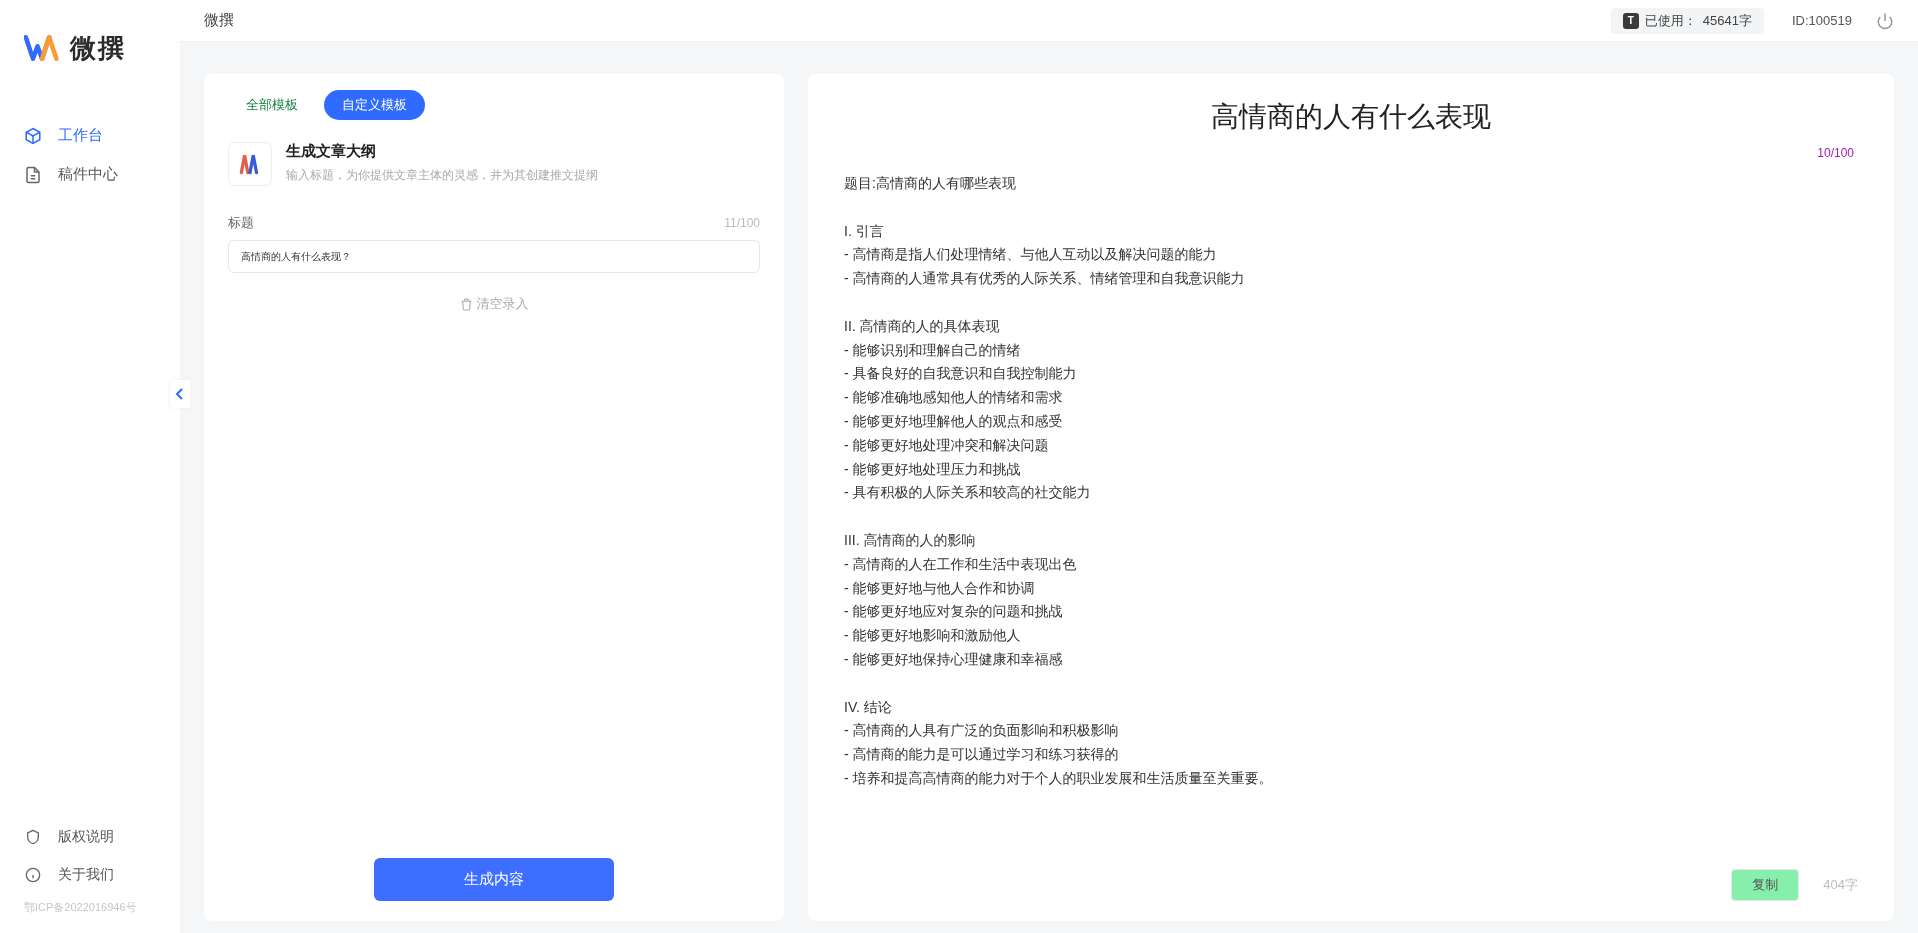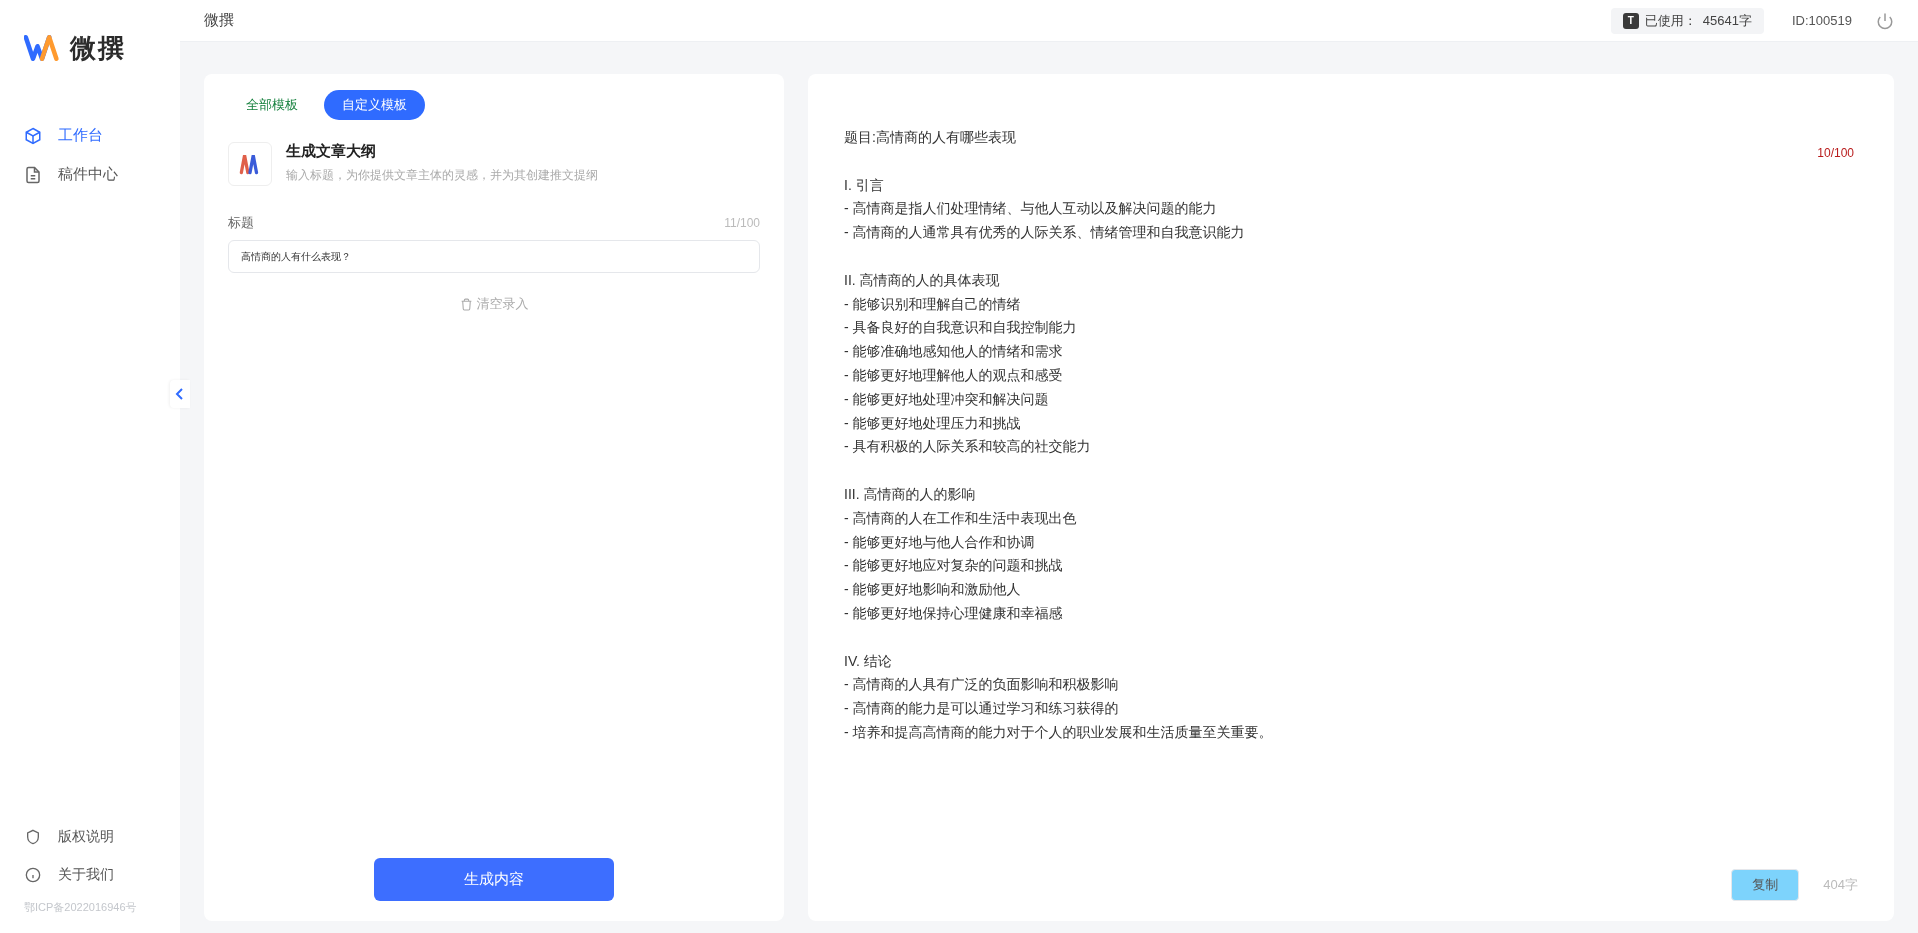--- a/index.html
+++ b/index.html
@@ -48,24 +48,24 @@
 .field-label { font-size: 13px; color: #666; }
 .field-count { font-size: 12px; color: #bbb; }
 .text-input { width: 100%; border: 1px solid #e5e7eb; border-radius: 6px; padding: 10px 12px; font-size: 10px; color: #333; outline: none; }
 .clear-row { text-align: center; margin-top: 22px; }
 .clear-btn { display: inline-flex; align-items: center; gap: 4px; color: #aaa; font-size: 13px; background: none; border: none; cursor: pointer; }
 .left-spacer { flex: 1; }
 .gen-btn { width: 240px; margin: 0 auto; padding: 12px 0; background: #3d6eff; color: #fff; border: none; border-radius: 6px; font-size: 15px; cursor: pointer; display: block; }
 
 
 .doc-title { text-align: center; font-size: 28px; font-weight: 500; color: #222; font-family: "Songti SC", serif; margin-bottom: 8px; }
-.title-count { position: absolute; right: 40px; top: 72px; font-size: 12px; color: #b91c1c; }
+.title-count { position: absolute; right: 40px; top: 72px; font-size: 12px; color: #a21caf; }
 .doc-body { margin-top: 28px; font-size: 14px; color: #333; line-height: 1.7; white-space: pre-wrap; font-family: "Microsoft YaHei", sans-serif; flex: 1; overflow: auto; }
 .right-footer { display: flex; justify-content: flex-end; align-items: center; gap: 24px; margin-top: 12px; }
-.copy-btn { border: 1px solid #e5e7eb; background: #7dd3fc; padding: 6px 20px; border-radius: 4px; font-size: 13px; color: #555; cursor: pointer; }
+.copy-btn { border: 1px solid #e5e7eb; background: #86efac; padding: 6px 20px; border-radius: 4px; font-size: 13px; color: #555; cursor: pointer; }
 .word-count { font-size: 13px; color: #bbb; }
 
 
 .collapse-handle { position: absolute; left: 170px; top: 380px; width: 20px; height: 28px; background: #fff; border-radius: 4px 0 0 4px; box-shadow: -1px 0 3px rgba(0,0,0,0.06); display: flex; align-items: center; justify-content: center; cursor: pointer; color: #2f6bff; z-index: 5; }
 
 svg { display: block; }
 </style>
 </head>
 <body>
 
@@ -188,20 +188,21 @@
             </span>
             <span>清空录入</span>
           </button>
         </div>
 
         <div class="left-spacer"></div>
         <button class="gen-btn">生成内容</button>
       </section>
 
       <section class="panel panel-right">
+        <h1 class="doc-title">高情商的人有什么表现</h1>
         <div class="title-count">10/100</div>
         <div class="doc-body">题目:高情商的人有哪些表现
 
 I. 引言
 - 高情商是指人们处理情绪、与他人互动以及解决问题的能力
 - 高情商的人通常具有优秀的人际关系、情绪管理和自我意识能力
 
 II. 高情商的人的具体表现
 - 能够识别和理解自己的情绪
 - 具备良好的自我意识和自我控制能力

